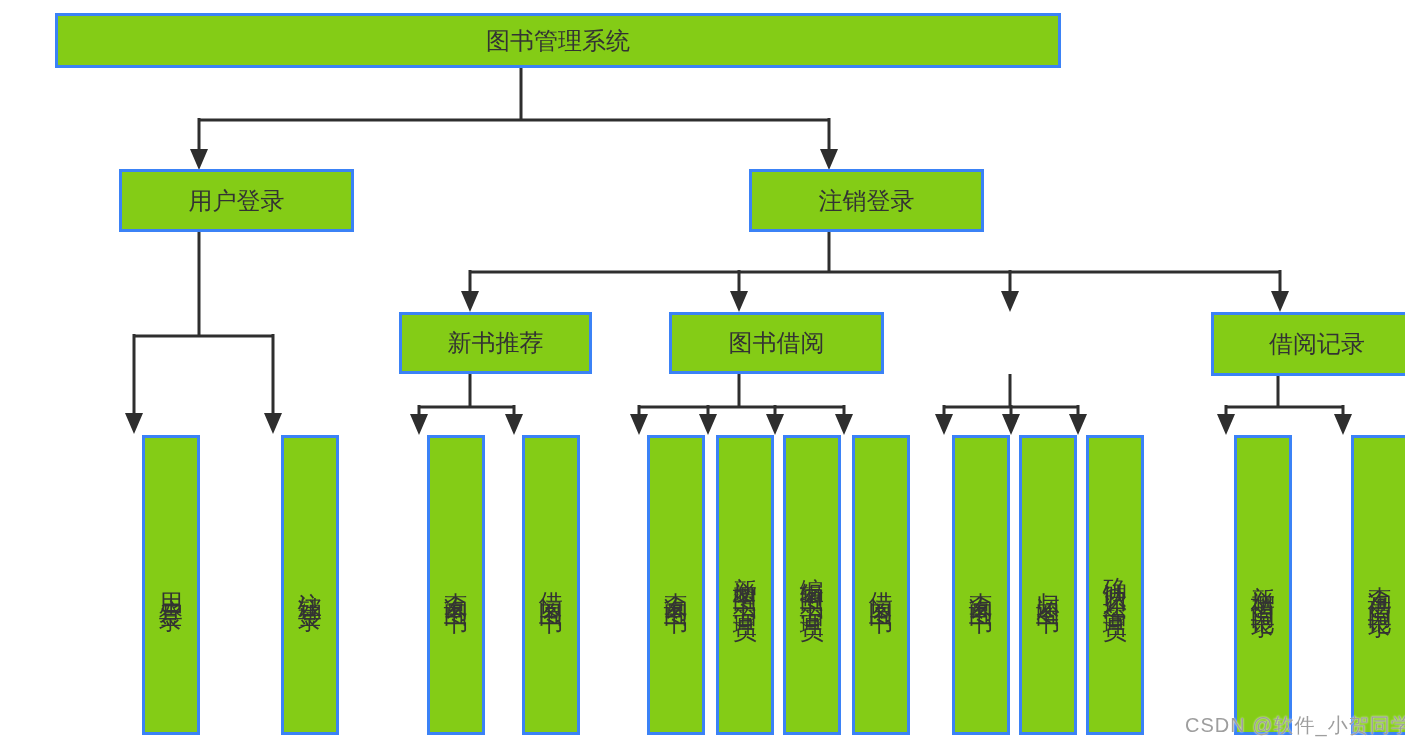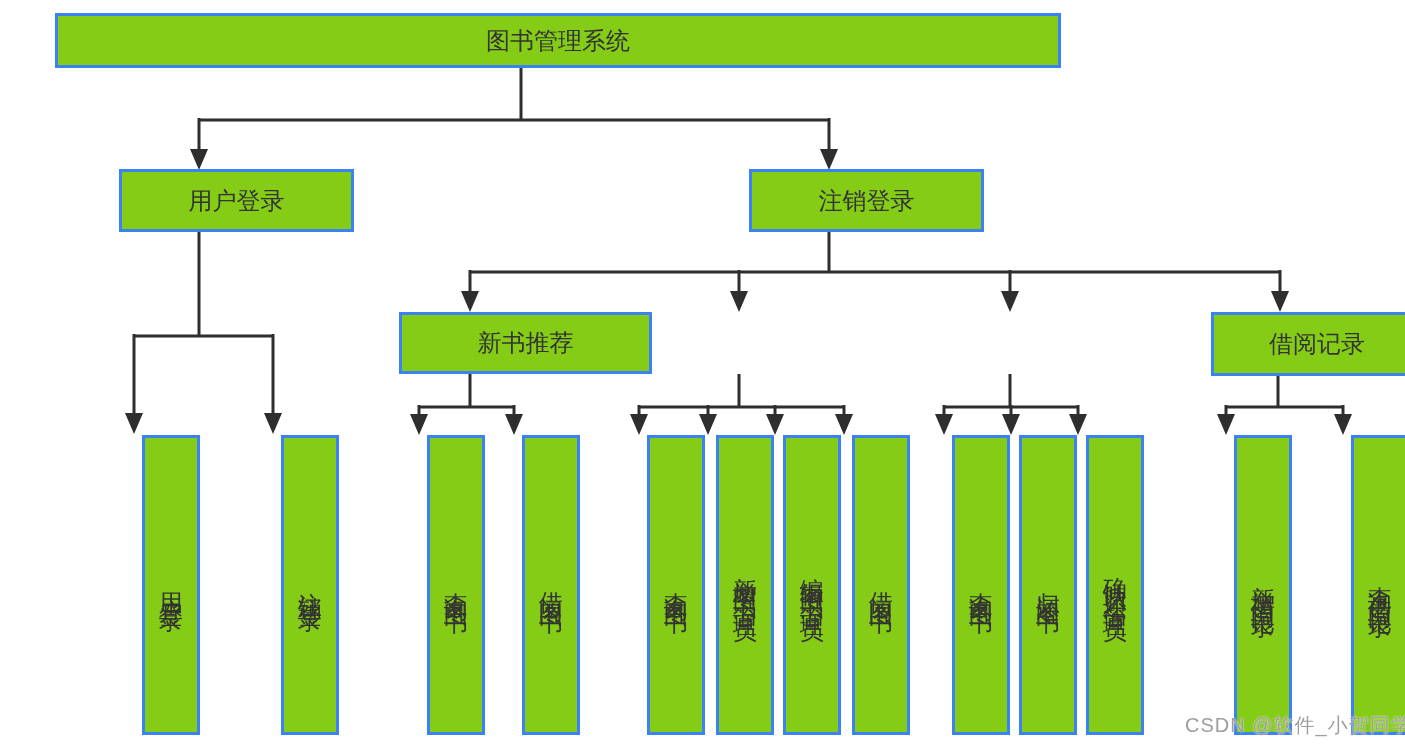--- a/index.html
+++ b/index.html
@@ -64,21 +64,22 @@
              M935 414 L953 414 L944 435 Z  M1002 414 L1020 414 L1011 435 Z
              M1069 414 L1087 414 L1078 435 Z
              M1217 414 L1235 414 L1226 435 Z  M1334 414 L1352 414 L1343 435 Z"></path>
   </svg>
 
   <div class="node" style="left:18px;top:13px;width:1006px;height:55px">图书管理系统</div>
 
   <div class="node" style="left:82px;top:169px;width:235px;height:63px">用户登录</div>
   <div class="node" style="left:712px;top:169px;width:235px;height:63px">注销登录</div>
 
-  <div class="node" style="left:362px;top:312px;width:253px;height:62px">新书推荐</div>
+  <div class="node" style="left:362px;top:312px;width:193px;height:62px">新书推荐</div>
+  <div class="node" style="left:632px;top:312px;width:215px;height:62px">图书借阅</div>
   <div class="node" style="left:1174px;top:312px;width:212px;height:64px">借阅记录</div>
 
   <div class="node vtext" style="left:105px;top:435px;width:58px;height:300px">用户登录</div>
   <div class="node vtext" style="left:244px;top:435px;width:58px;height:300px">注销登录</div>
 
   <div class="node vtext" style="left:390px;top:435px;width:58px;height:300px">查询图书</div>
   <div class="node vtext" style="left:485px;top:435px;width:58px;height:300px">借阅图书</div>
 
   <div class="node vtext" style="left:610px;top:435px;width:58px;height:300px">查询图书</div>
   <div class="node vtext" style="left:679px;top:435px;width:58px;height:300px">新增图书（管理员）</div>

